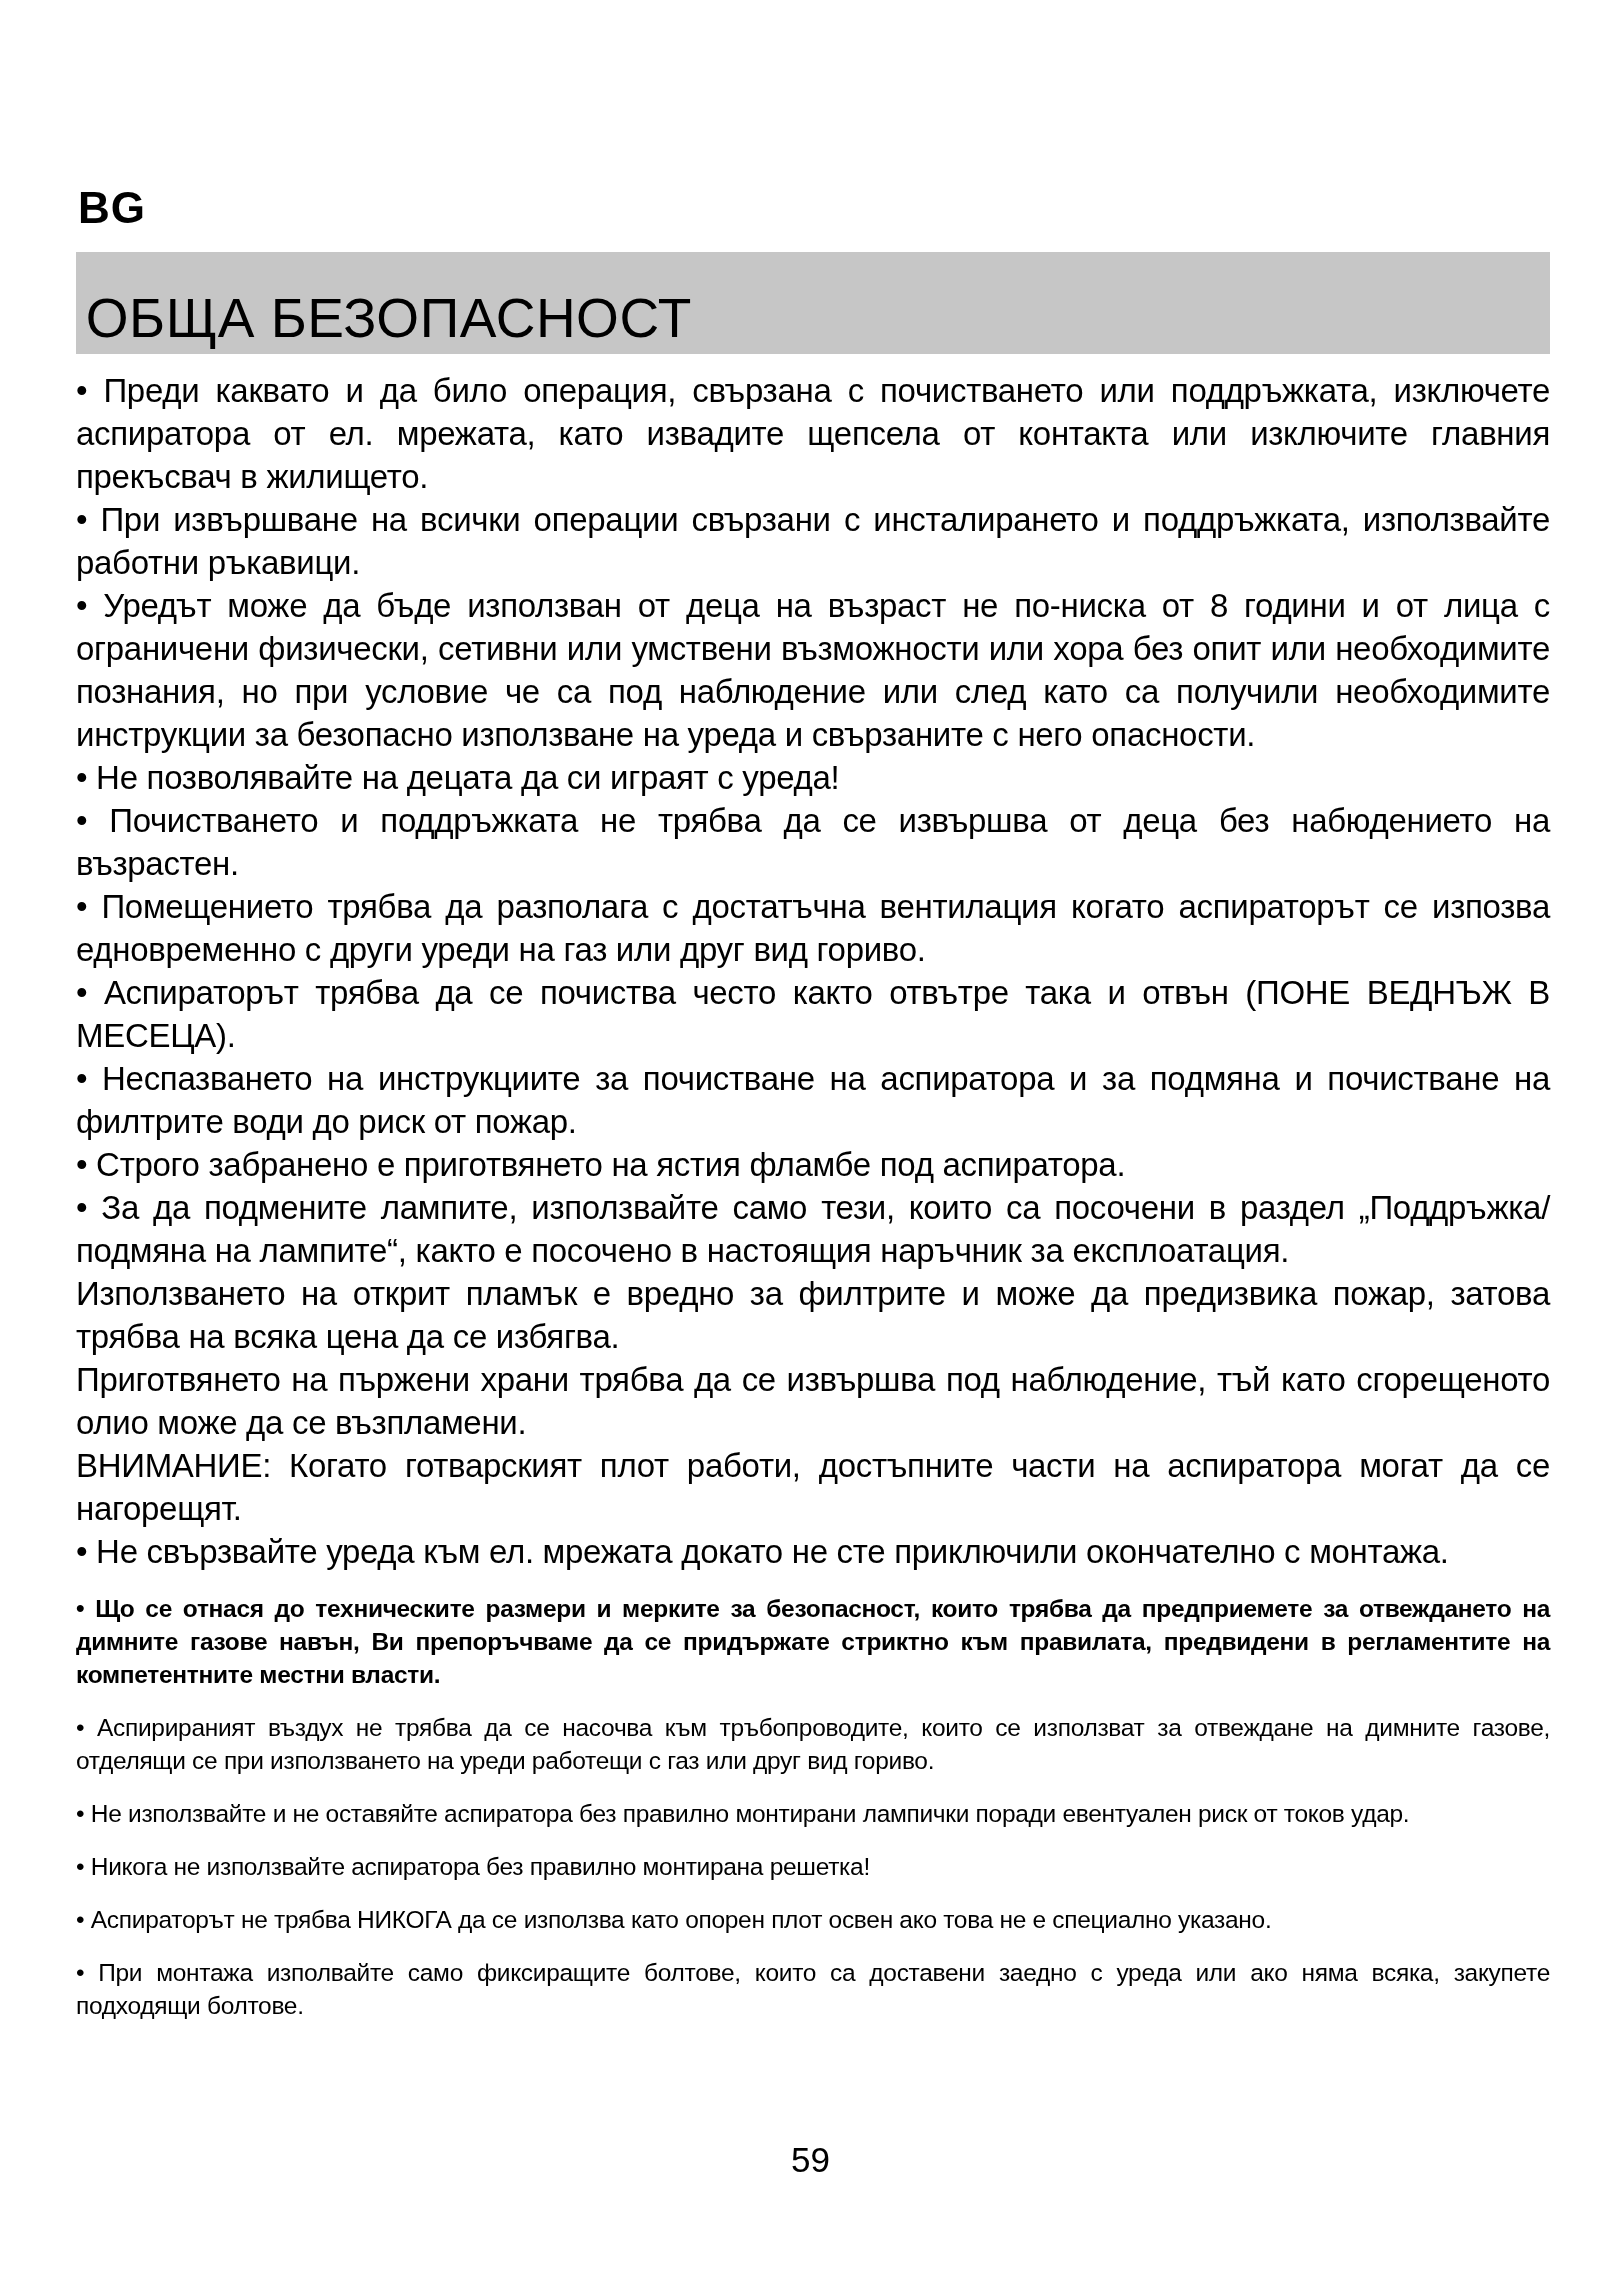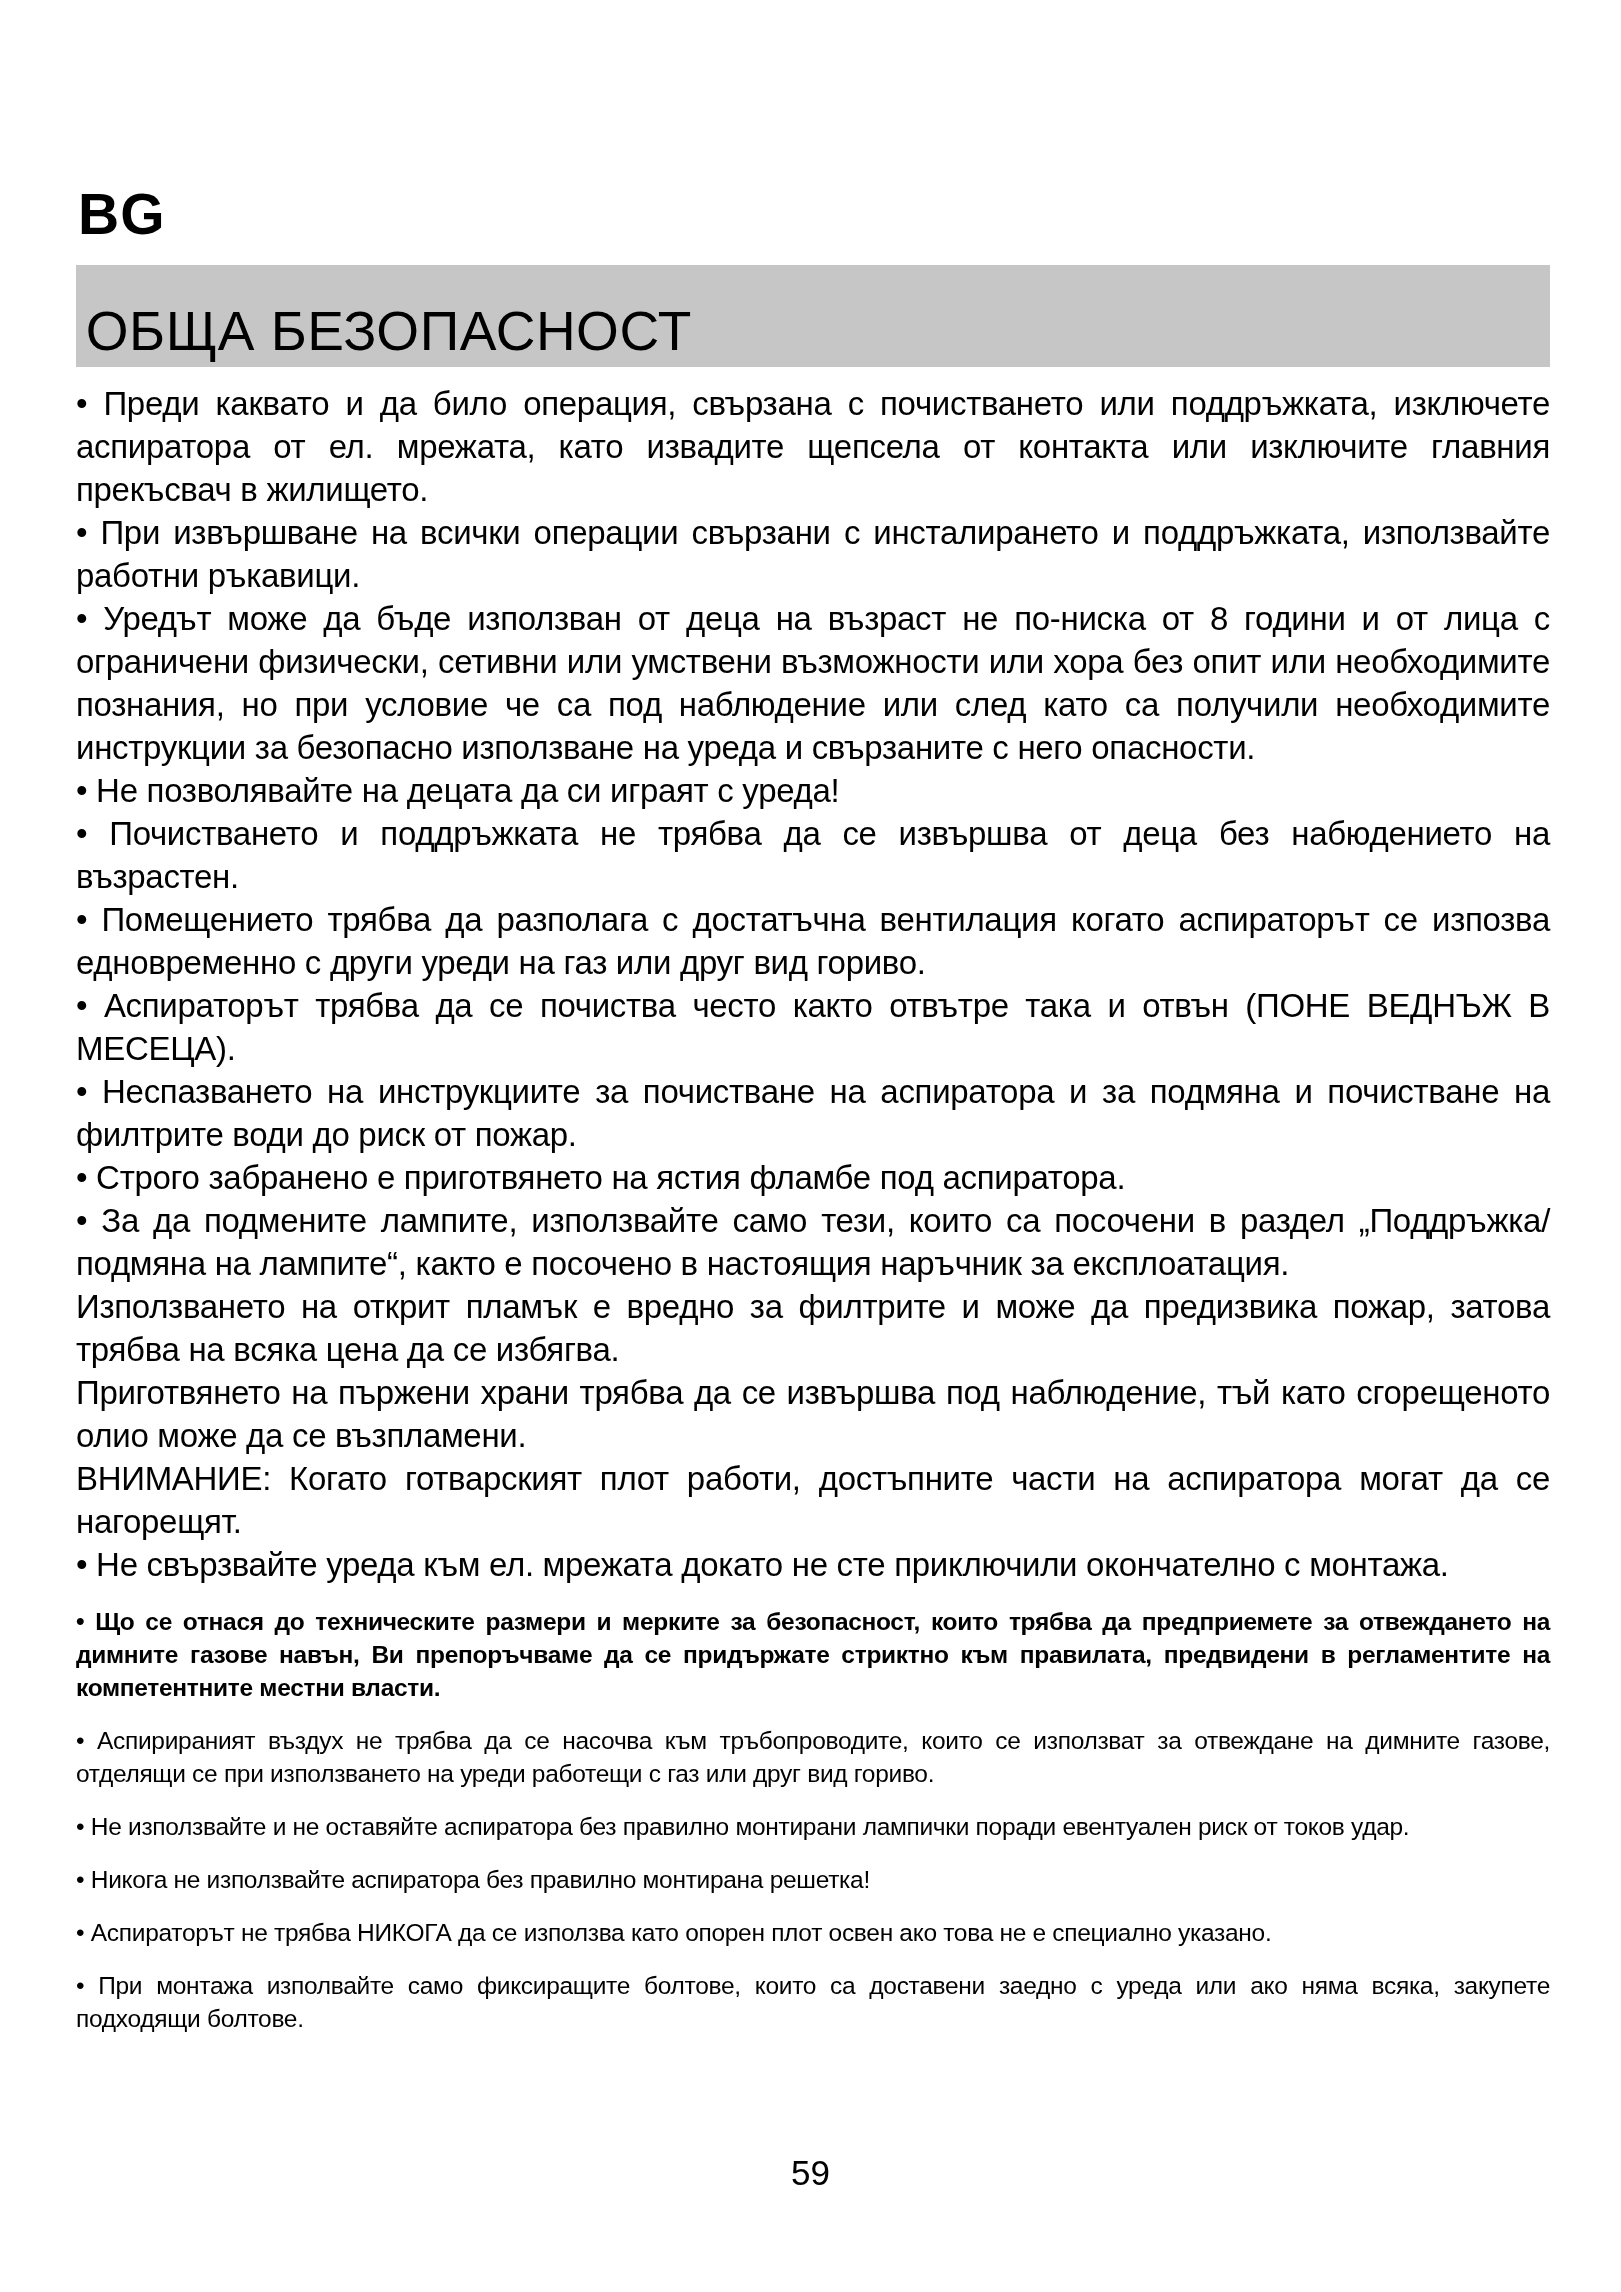--- a/index.html
+++ b/index.html
@@ -8,21 +8,21 @@
     width: 1621px;
     height: 2293px;
     background: var(--page-background, #ffffff);
     color: var(--text, #000000);
     font-family: "Liberation Sans", sans-serif;
     box-sizing: border-box;
     padding: 186px 71px 0 76px;
     overflow: hidden;
   }
   .bg-label {
-    font-size: 57px;
+    font-size: 44px;
     font-weight: bold;
     line-height: 1;
     letter-spacing: 1px;
     margin: 0 0 21.6px 2px;
   }
   .banner {
     background: var(--banner-background, #c6c6c6);
     height: 102px;
     display: flex;
     align-items: flex-end;
@@ -50,21 +50,21 @@
     font-size: 24.5px;
     line-height: 33px;
     margin-top: 20px;
   }
   .body-text p.sm.first-sm {
     margin-top: 19px;
     font-weight: bold;
   }
   .page-number {
     position: absolute;
-    bottom: 103px;
+    bottom: 116px;
     left: 0;
     right: 0;
     text-align: center;
     font-size: 35px;
     line-height: 1;
   }
 </style>
 </head>
 <body>
 

